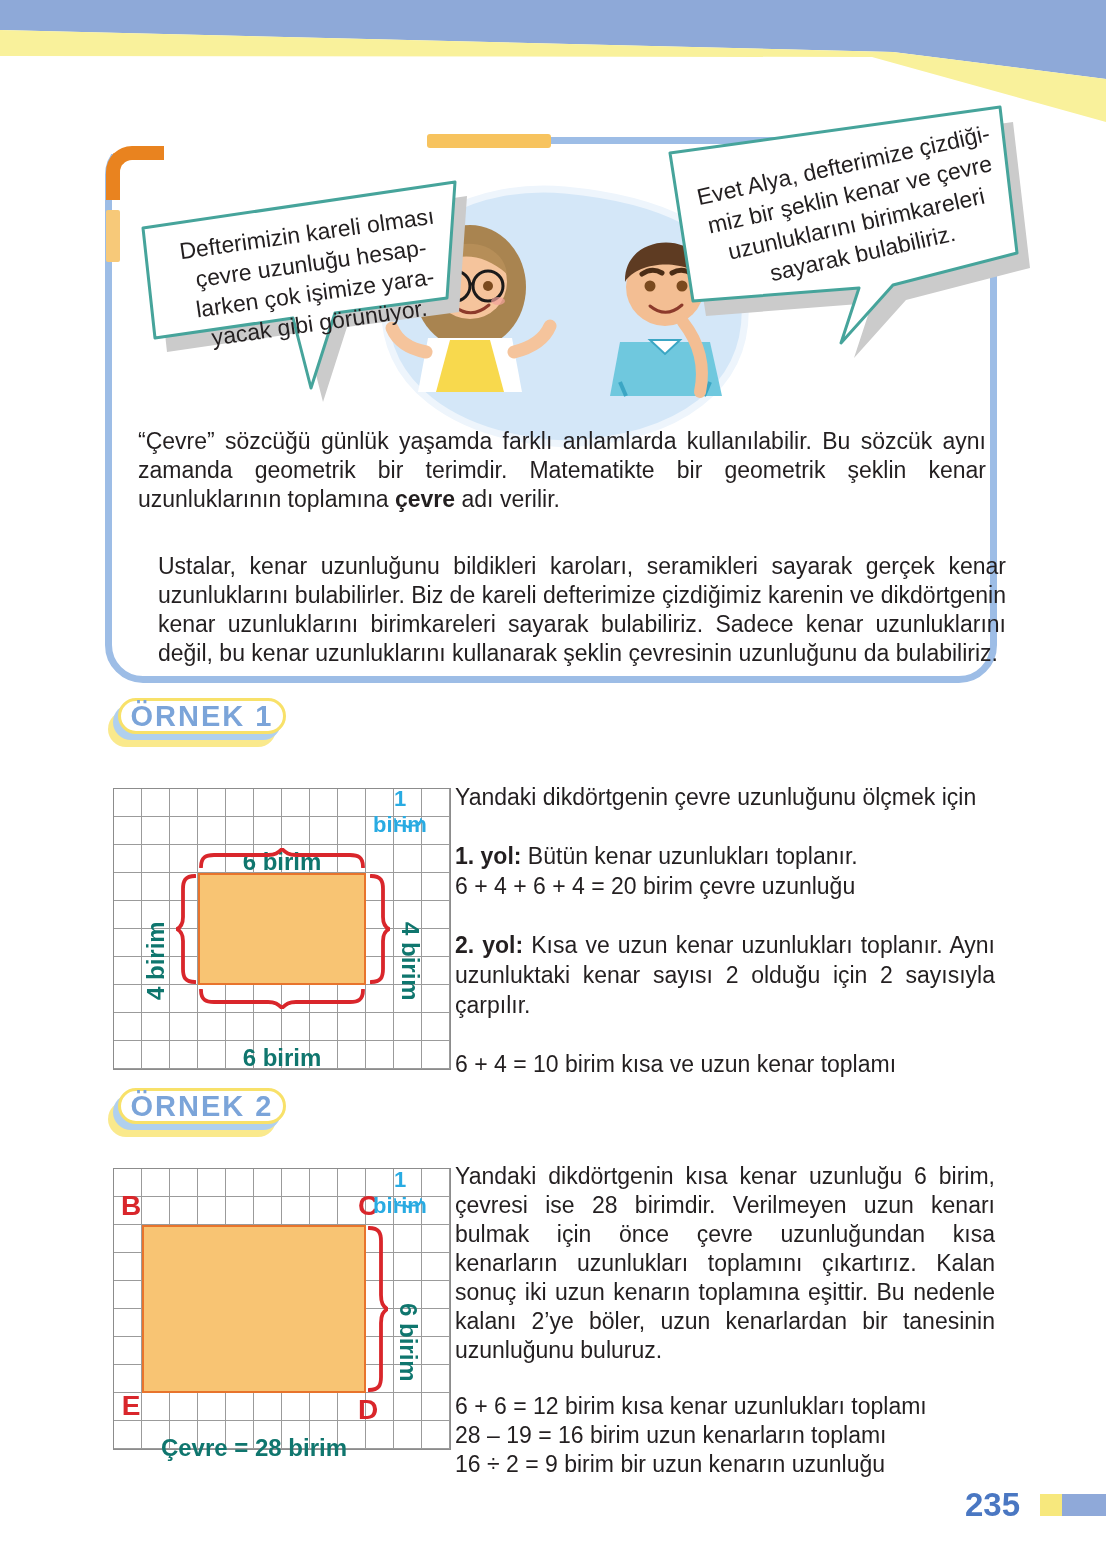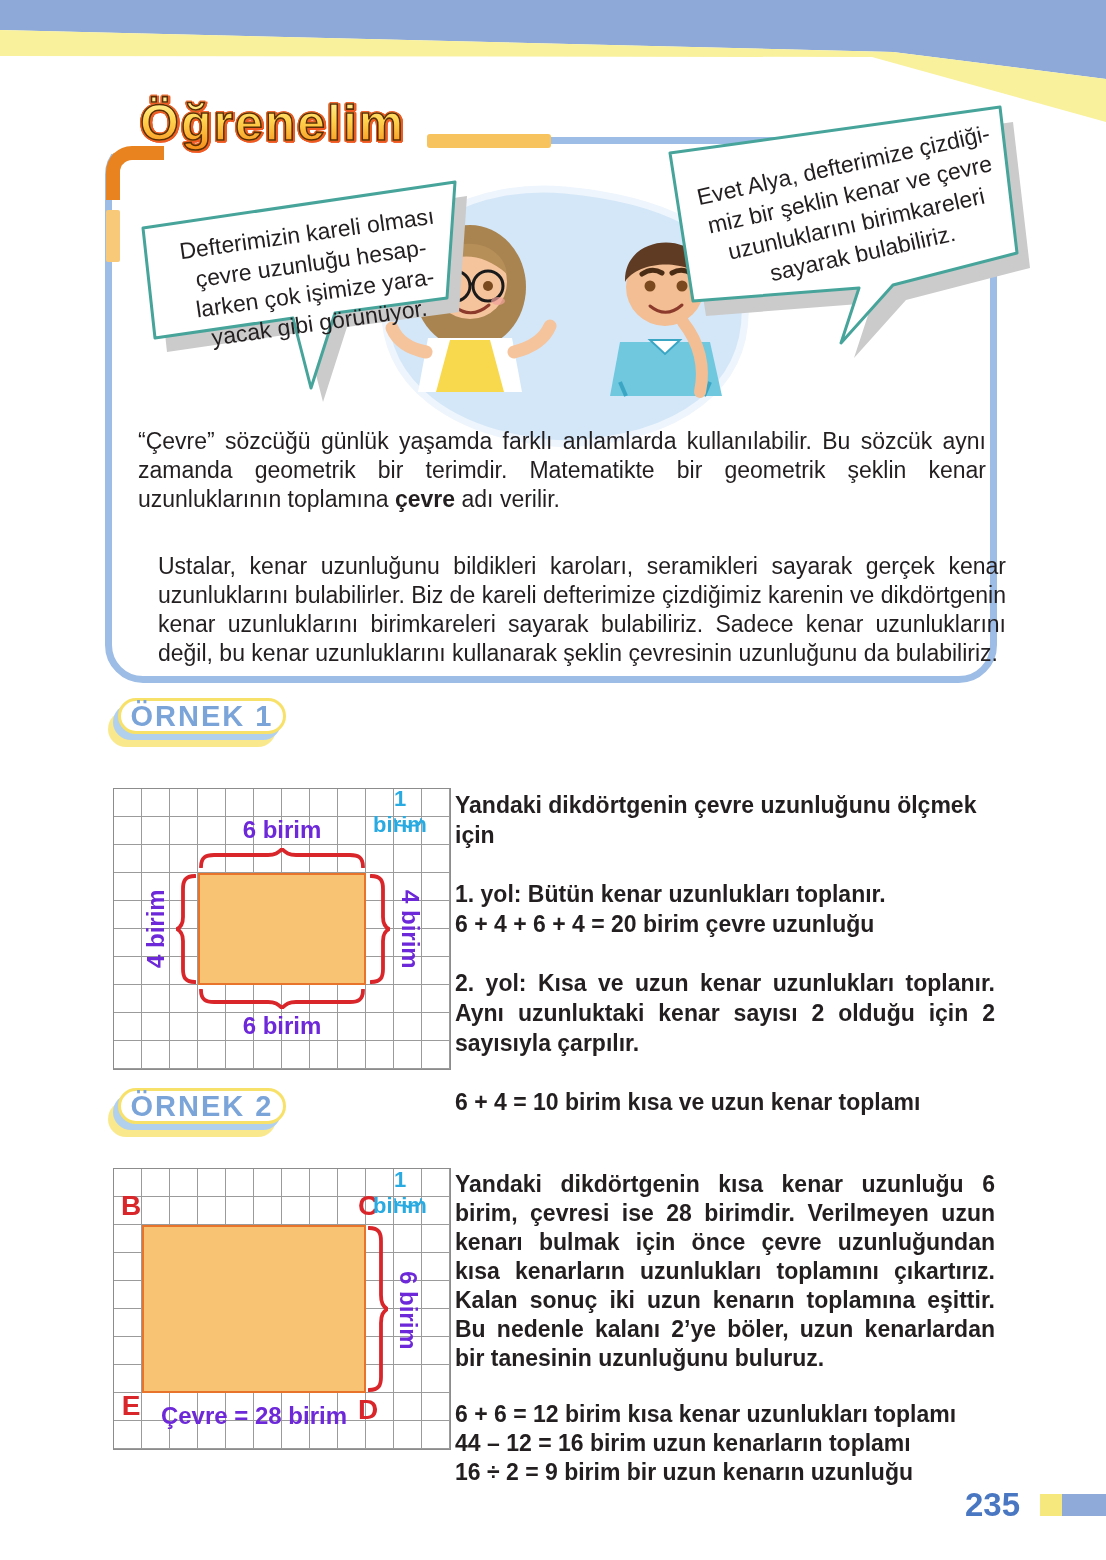--- a/index.html
+++ b/index.html
@@ -37,29 +37,29 @@
          display:flex;align-items:center;justify-content:center;
          color:#7BA4D9;font-weight:bold;font-size:29px;letter-spacing:2px;}
 
   
   .grid{width:338px;height:282px;border:1px solid #8C8C8C;box-sizing:border-box;background:#fff;
         background-image:linear-gradient(to right,transparent 27px,#9B9B9B 27px,#9B9B9B 28px),
                          linear-gradient(to bottom,transparent 27px,#9B9B9B 27px,#9B9B9B 28px);
         background-size:28px 28px;}
   .unit-rect{position:absolute;background:#F8C473;border:2px solid #E8742C;box-sizing:border-box;}
 
-  .red-label{color:#6d28d9;font-weight:bold;font-size:24px;text-align:center;}
+  .red-label{color:#0f766e;font-weight:bold;font-size:24px;text-align:center;margin-top:32px;}
   .corner-label{color:#D9262B;font-weight:bold;font-size:28px;text-align:center;}
   .blue-label{color:#29ABE2;font-weight:bold;font-size:22px;text-align:center;}
   .vert-up{writing-mode:vertical-rl;transform:rotate(180deg);text-align:center;}
   .vert-down{writing-mode:vertical-rl;text-align:center;}
 
   
   .col{left:455px;width:540px;font-size:23px;line-height:30px;}
-  .col p{margin:8px 0 29px 0;font-weight:bold;}
+  .col p{margin:0 0 29px 0;}
   .col .just{text-align:justify;}
   .col p:last-child{margin-bottom:0;}
 
   .page-number{color:#4A77C2;font-weight:bold;font-size:33px;text-align:right;}
   .foot-yellow{left:1040px;top:1494px;width:22px;height:22px;background:#F7E87D;}
   .foot-blue{left:1062px;top:1494px;width:44px;height:22px;background:#8FA9D9;}
 </style>
 </head>
 <body>
 
@@ -69,21 +69,20 @@
     <polygon points="0,0 1106,0 1106,79 893,52 0,30" fill="#8EA9D8"></polygon>
     <polygon points="0,30 893,52 1106,79 1106,122 872,57 0,56" fill="#F9F19B"></polygon>
   </svg>
 
   <div class="abs panel"></div>
   <div class="abs patch"></div>
   <div class="abs bracket-corner"></div>
   <div class="abs bracket-seg"></div>
   <div class="abs title-line"></div>
 
-  <div class="abs page-title">Öğrenelim</div>
 
   <svg class="abs" style="left:330px;top:182px;" width="470" height="268" viewBox="0 0 470 268">
     <path d="M235,8 C150,0 60,40 55,120 C50,200 120,255 235,262 C350,257 420,205 415,120 C410,45 320,16 235,8 Z" fill="#D4E7F8" stroke="#EEF5FC" stroke-width="7"></path>
 
     <g>
       <ellipse cx="140" cy="105" rx="56" ry="62" fill="#A98450"></ellipse>
       <circle cx="140" cy="100" r="37" fill="#F5C49C"></circle>
       <path d="M103,90 C108,52 172,52 177,92 C150,68 120,70 103,90 Z" fill="#B68E58"></path>
       <circle cx="125" cy="104" r="15" fill="none" stroke="#1a1a1a" stroke-width="3"></circle>
       <circle cx="158" cy="104" r="15" fill="none" stroke="#1a1a1a" stroke-width="3"></circle>
@@ -202,20 +201,20 @@
     <div class="abs red-label" style="left:29px;top:234px;width:224px;">Çevre = 28 birim</div>
 
     <div class="abs blue-label" style="left:255px;top:-1px;width:64px;">1 birim</div>
     <svg class="abs" style="left:281px;top:30px;" width="28" height="10" viewBox="0 0 28 10">
       <path d="M1,1 C1,6 3,7.5 7,7.5 L11,7.5 C12.5,7.5 13.5,8.5 14,10 C14.5,8.5 15.5,7.5 17,7.5 L21,7.5 C25,7.5 27,6 27,1" fill="none" stroke="#29ABE2" stroke-width="1.8" stroke-linecap="round"></path>
     </svg>
   </div>
 
   <div class="abs col" style="top:1162px;line-height:29px;">
     <p class="just" style="margin-bottom:27px;">Yandaki dikdörtgenin kısa kenar uzunluğu 6 birim, çevresi ise 28 birimdir. Verilmeyen uzun kenarı bulmak için önce çevre uzunluğundan kısa kenarların uzunlukları toplamını çıkartırız. Kalan sonuç iki uzun kenarın toplamına eşittir. Bu nedenle kalanı 2’ye böler, uzun kenarlardan bir tanesinin uzunluğunu buluruz.</p>
-    <p><span>6 + 6 = 12 birim kısa kenar uzunlukları toplamı</span><br><span>44 – 12 = 16 birim uzun kenarların toplamı</span><br><span>16 ÷ 2 = 9 birim bir uzun kenarın uzunluğu</span></p>
+    <p><span>6 + 6 = 12 birim kısa kenar uzunlukları toplamı</span><br><span>28 – 19 = 16 birim uzun kenarların toplamı</span><br><span>16 ÷ 2 = 9 birim bir uzun kenarın uzunluğu</span></p>
   </div>
 
   <div class="abs page-number" style="left:930px;top:1486px;width:90px;">235</div>
   <div class="abs foot-yellow"></div>
   <div class="abs foot-blue"></div>
 
 </div>
 
 </body></html>

